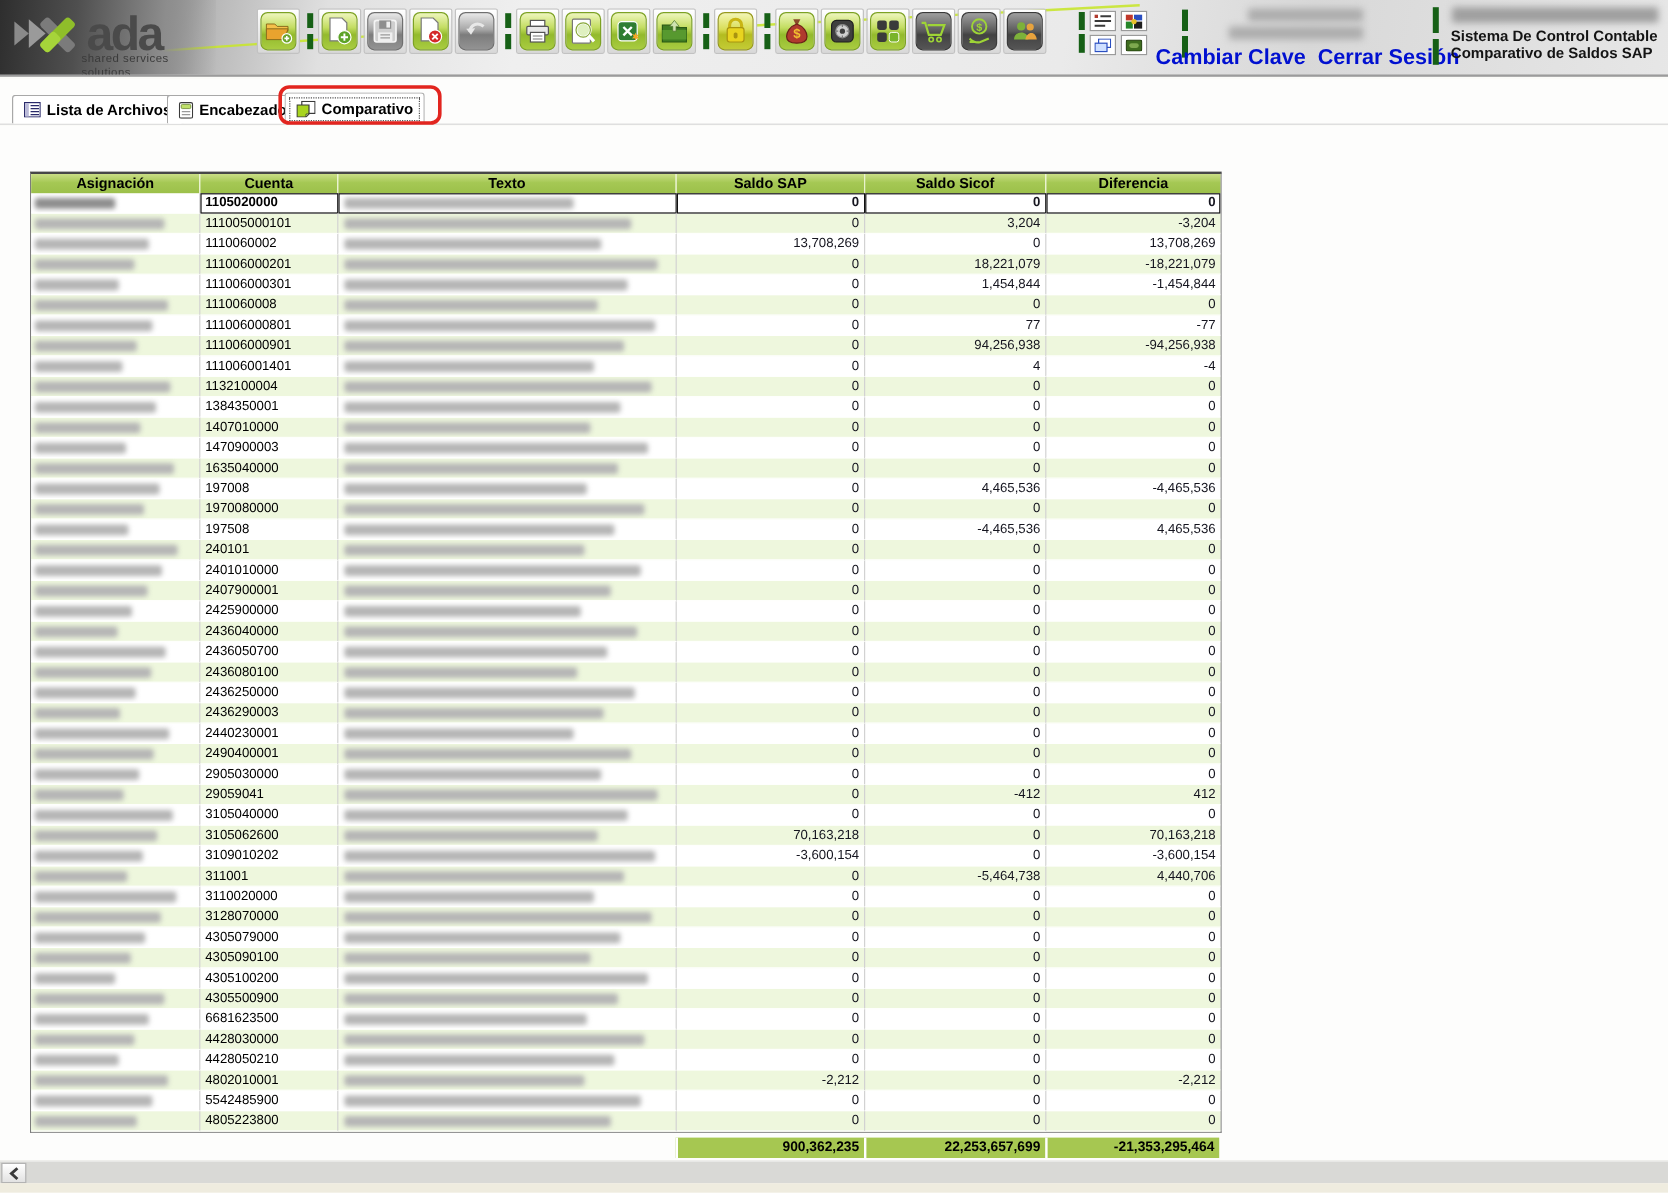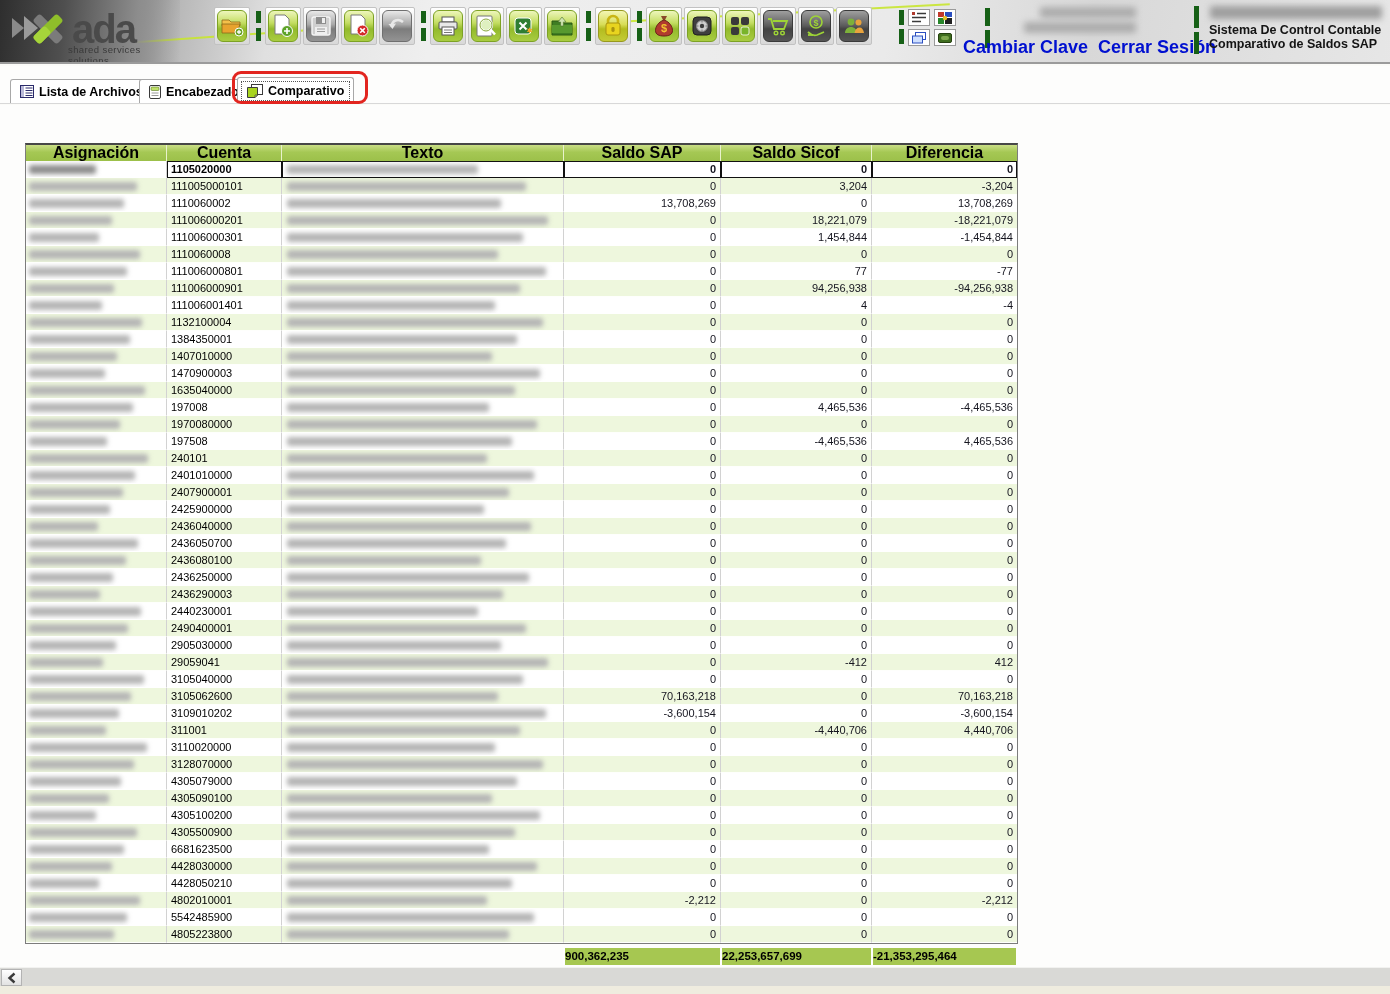--- a/index.html
+++ b/index.html
@@ -61,37 +61,37 @@
   .tab2 { left:139px;margin-top:28px; }
   .tab3 { left:237px; }
   .annotation { position:absolute; left:232px; top:5px; width:136px; height:33px;
     border:3px solid #e2251f; border-radius:9px; pointer-events:none; }
 
   
   .content { position:absolute; left:0; top:105px; width:1390px; height:862px; background:#fdfdfc; }
   .tablebox { position:absolute; left:25px; top:38px; width:993px; border:1px solid #7c7c7c; border-top:2px solid #474747; background:#fff; }
   .grid { display:grid; grid-template-columns:141px 115px 282px 157px 151px 145px; }
   .thead > div { background:linear-gradient(#cade86,#a5c854 45%,#9cc04a); height:16px; line-height:16px;
-    text-align:center; font-size:16px; font-weight:bold; color:#000; border-right:1px solid #e9f2cc; }
+    text-align:center; font-size:12px; font-weight:bold; color:#000; border-right:1px solid #e9f2cc; }
   .thead > div:last-child { border-right:none; }
   .trow { height:17px; background:#fff; }
   .trow.alt { background:#eef7dd; }
   .trow > div { height:17px; line-height:16px; border-right:1px solid #d2d2d2; border-bottom:1px solid rgba(255,255,255,.9); overflow:hidden; }
   .trow > div:last-child { border-right:none; }
   .c-cuenta { font-size:11px; color:#000; padding-left:4px; }
   .c-sap, .c-sicof, .c-dif { font-size:11px; color:#15151f; text-align:right; padding-right:4px; }
   .blur { height:9px; border-radius:2px; background:#b5b5b5; filter:blur(2.4px); margin-top:4px; margin-left:3px; }
   .c-texto .blur { margin-left:5px; }
   .trow.selected > .c-cuenta, .trow.selected > .c-texto, .trow.selected > .c-sap,
   .trow.selected > .c-sicof, .trow.selected > .c-dif {
     outline:1px solid #111; outline-offset:-1px; background:#fff; font-weight:bold; }
   .trow.selected .c-asig .blur { background:#8d8d8d; }
   .totals { position:absolute; left:25px; top:843px; width:993px; }
   .totals > div { height:17px; line-height:17px; }
-  .tot-cell { background:#a6c751; text-align:left; padding-right:16px; font-size:11.5px; font-weight:bold; color:#000; border-left:2px solid #fff; }
+  .tot-cell { background:#a6c751; text-align:right; padding-right:4px; font-size:11.5px; font-weight:bold; color:#000; border-left:2px solid #fff; }
 
   
   .hscroll { position:absolute; left:0; top:967px; width:1390px; height:19px; background:#d9d9d6; border-top:1px solid #f2f2f0; }
   .hscroll .btn { position:absolute; left:1px; top:1px; width:21px; height:17px; background:linear-gradient(#ffffff,#e2e2e2);
     border:1px solid #b3b3b3; display:flex; align-items:center; justify-content:center; cursor:pointer; }
   .bottom-strip { position:absolute; left:0; top:986px; width:1390px; height:8px; background:#efecdf; }
 </style>
 </head>
 <body>
 
@@ -799,21 +799,21 @@
 
   <div class="grid trow alt">
     <div class="c-asig">
               <div class="blur" style="width: 55%;"></div>
             </div>
     <div class="c-cuenta">311001</div>
     <div class="c-texto">
               <div class="blur" style="width: 83%;"></div>
             </div>
     <div class="c-sap">0</div>
-    <div class="c-sicof">-4,440,706</div>
+    <div class="c-sicof">-5,464,738</div>
     <div class="c-dif">4,440,706</div>
   </div>
 
   <div class="grid trow">
     <div class="c-asig">
               <div class="blur" style="width: 84%;"></div>
             </div>
     <div class="c-cuenta">3110020000</div>
     <div class="c-texto">
               <div class="blur" style="width: 74%;"></div>

